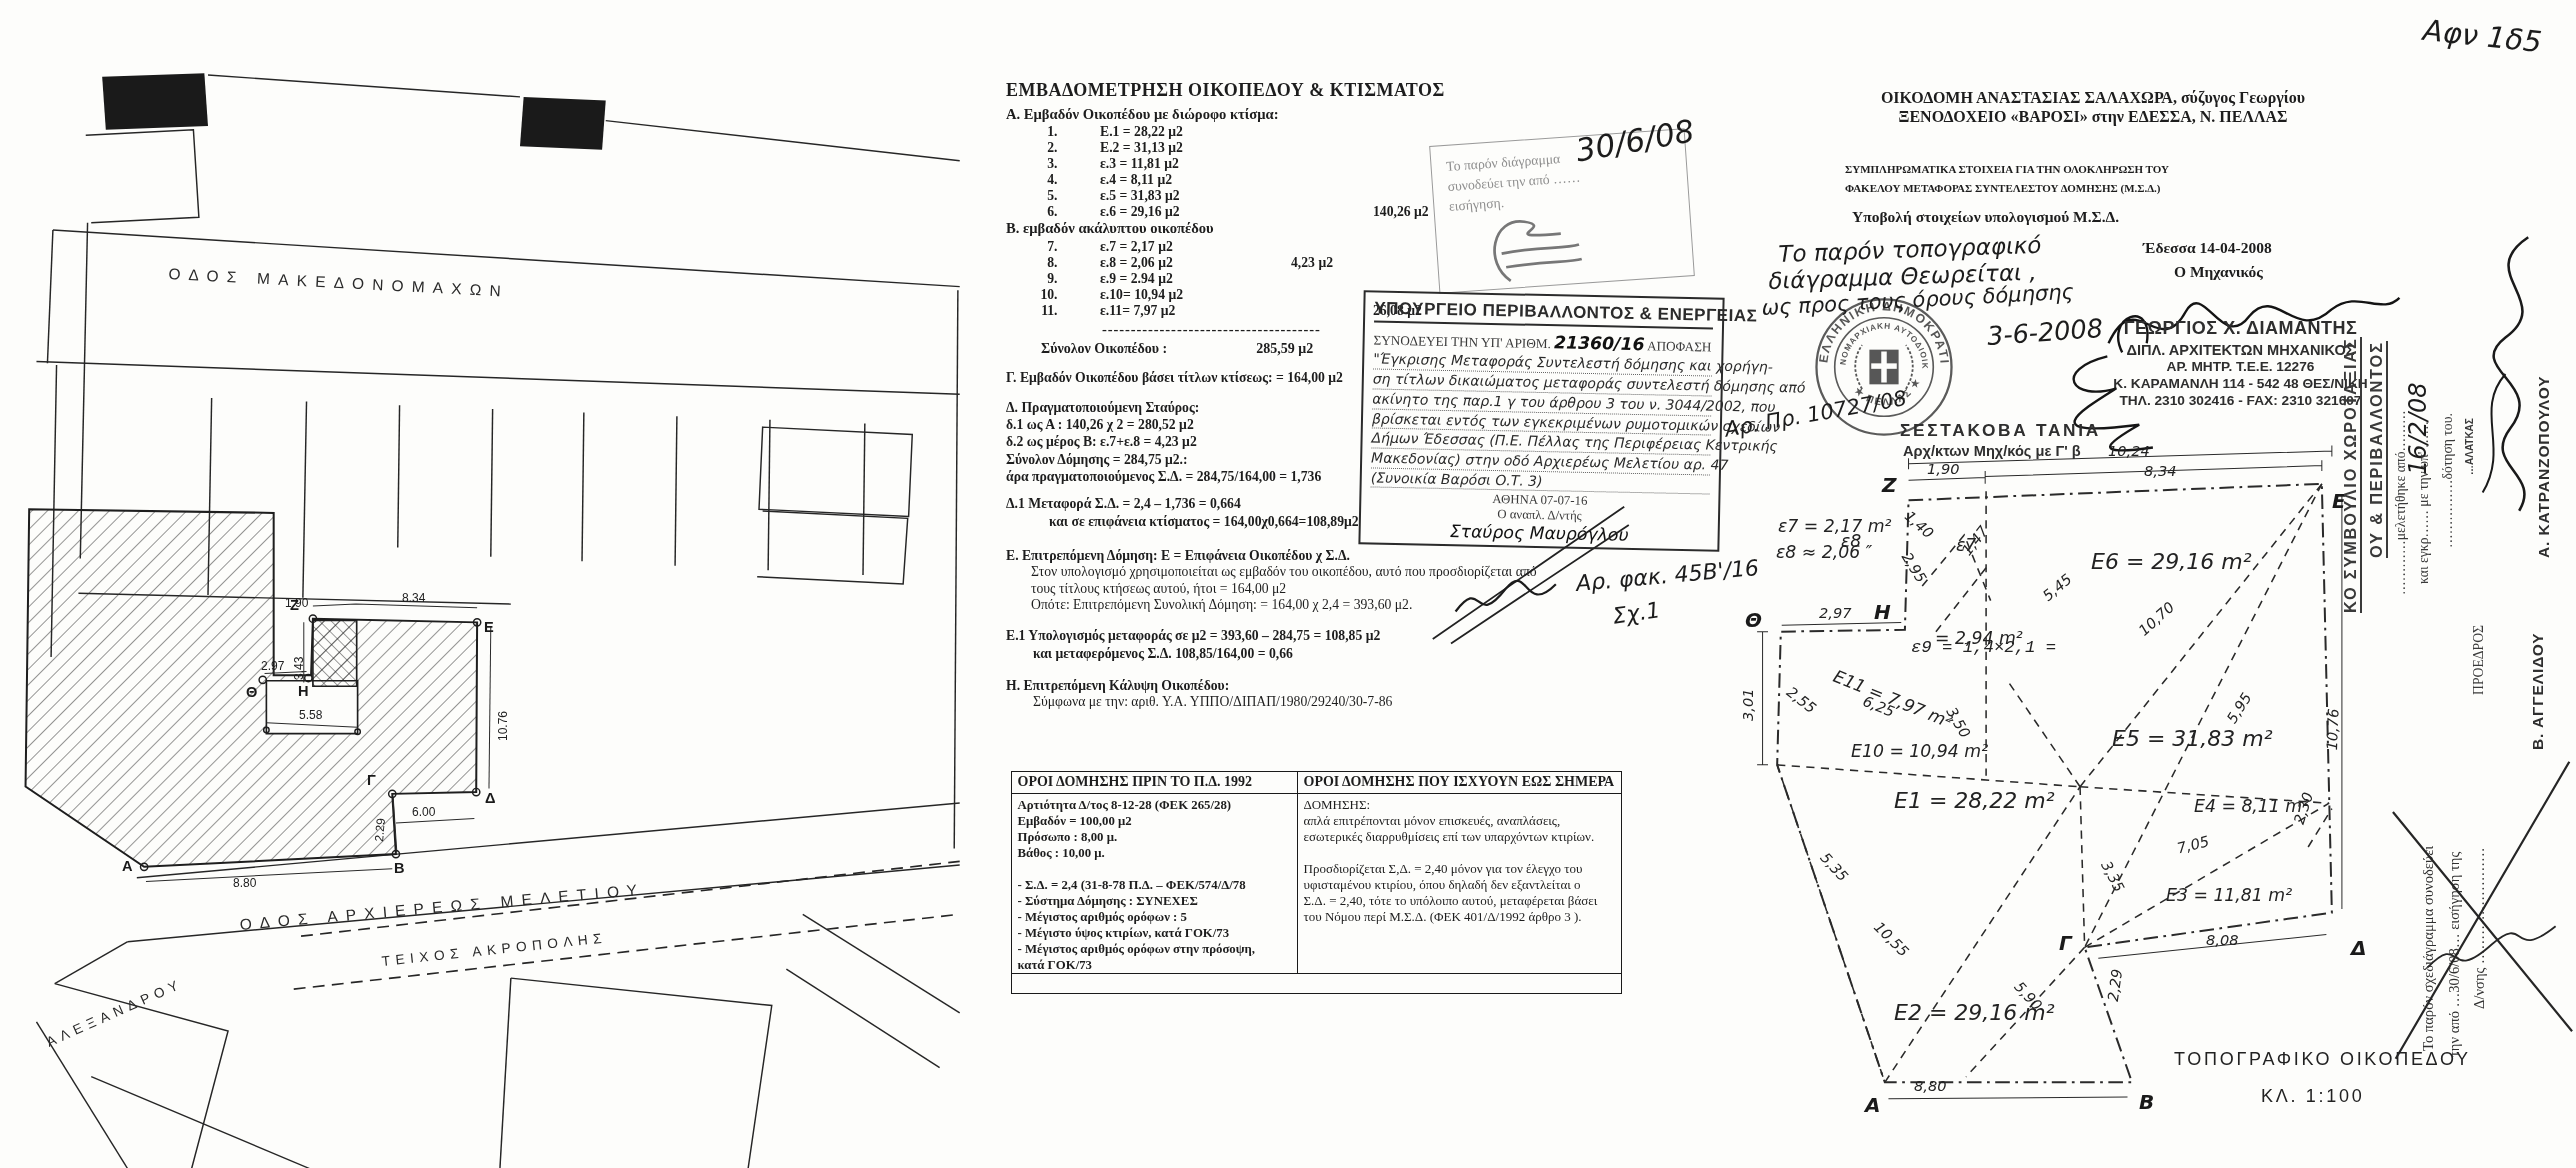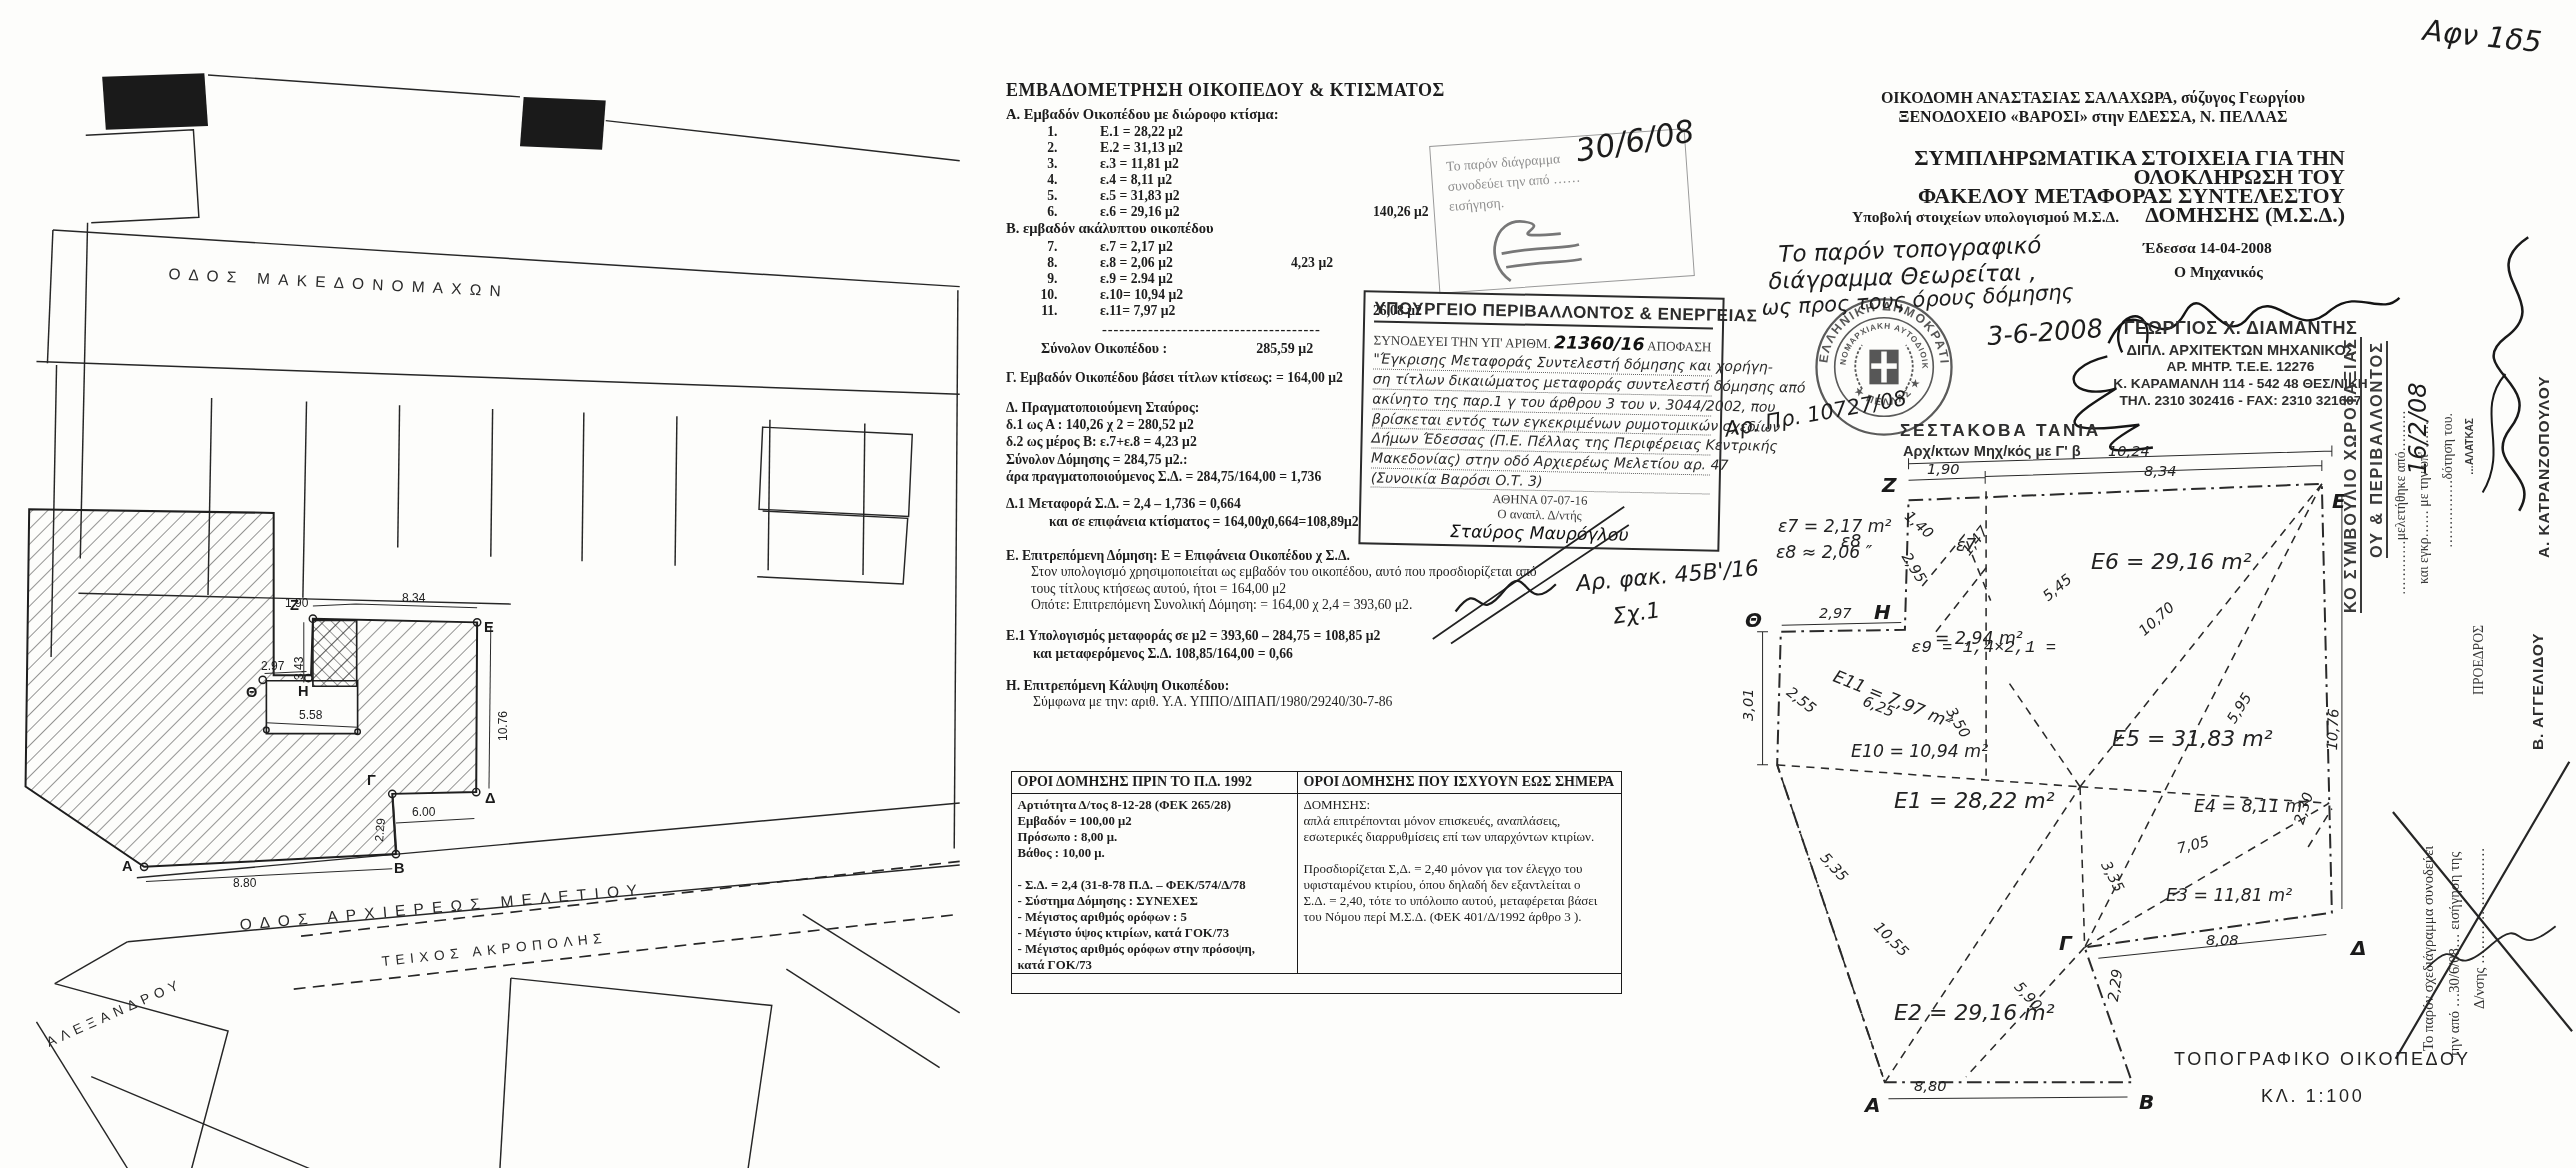--- a/index.html
+++ b/index.html
@@ -54,21 +54,21 @@
              transform:rotate(1.2deg);padding:5.5px 9px;color:#2b2b2b;}
   .min-title{font-family:"Liberation Sans",sans-serif;font-size:17px;font-weight:bold;text-align:center;
              border-bottom:2.7px double #2b2b2b;padding-bottom:2.7px;letter-spacing:0.5px;white-space:nowrap;}
   .min-line{font-size:13.2px;margin-top:5.5px;color:#3a3a3a;}
   .min-num{font-family:"DejaVu Sans",sans-serif;font-style:italic;font-size:17.3px;font-weight:bold;color:#111;}
   .mshand{font-family:"DejaVu Sans",sans-serif;font-style:italic;font-size:14px;line-height:18.7px;
           border-bottom:0.9px dotted #666;white-space:nowrap;overflow:visible;}
   .min-bottom{text-align:center;margin-top:1.8px;font-size:12.8px;color:#3a3a3a;}
   
   .rhead{position:absolute;left:1843px;top:88px;width:500px;text-align:center;font-size:16px;font-weight:bold;line-height:19px;}
-  .rhead2{position:absolute;left:1845px;top:148px;width:500px;text-align:right;font-size:22px;font-weight:bold;line-height:19px;}
+  .rhead2{position:absolute;left:1845px;top:160px;width:500px;text-align:left;font-size:11px;font-weight:bold;line-height:19px;}
   .rhead3{position:absolute;left:1852px;top:208px;font-size:15.5px;font-weight:bold;}
   .eng-date{position:absolute;left:2143px;top:239px;font-size:15.5px;font-weight:bold;}
   .eng-role{position:absolute;left:2174px;top:263px;font-size:15.5px;font-weight:bold;}
   .eng-block{position:absolute;left:2099px;top:318px;width:283px;text-align:center;
              font-family:"Liberation Sans",sans-serif;font-weight:bold;color:#2e2e2e;}
   .eng-name{font-size:18px;letter-spacing:0.5px;}
   .eng-l2{font-size:14.6px;margin-top:2.7px;}
   .eng-l3{font-size:13.7px;margin-top:1.8px;}
 </style>
 </head>

